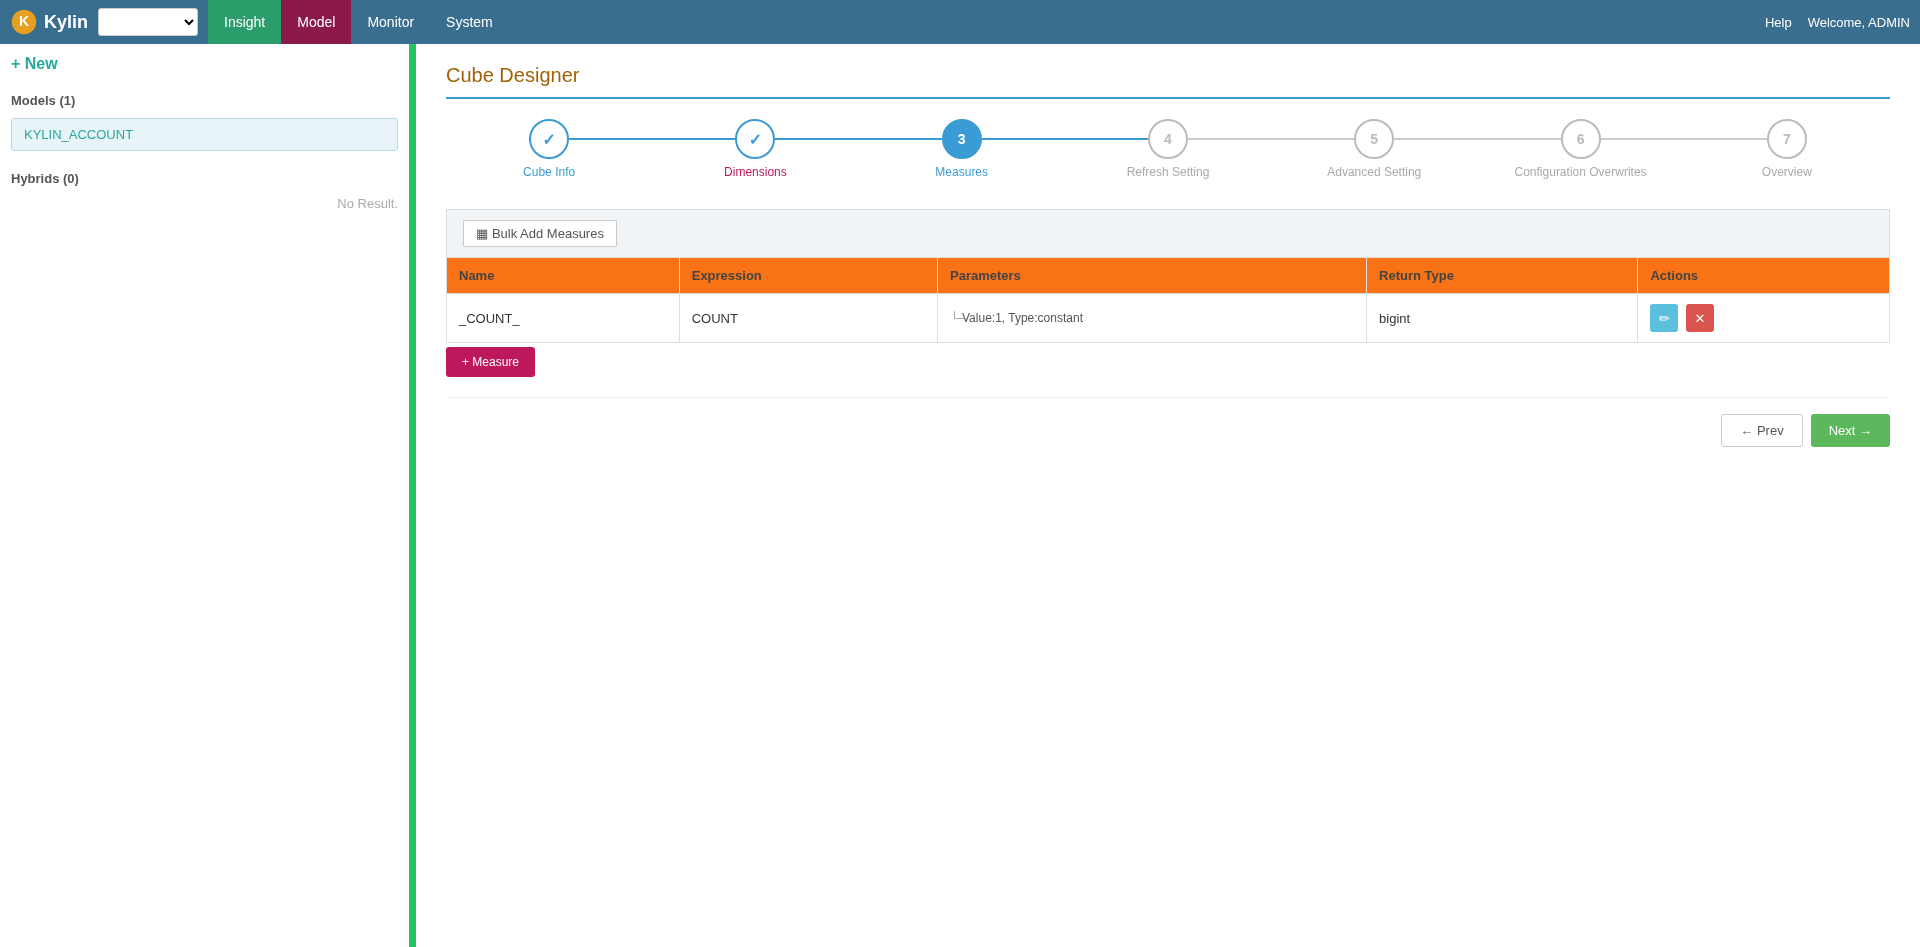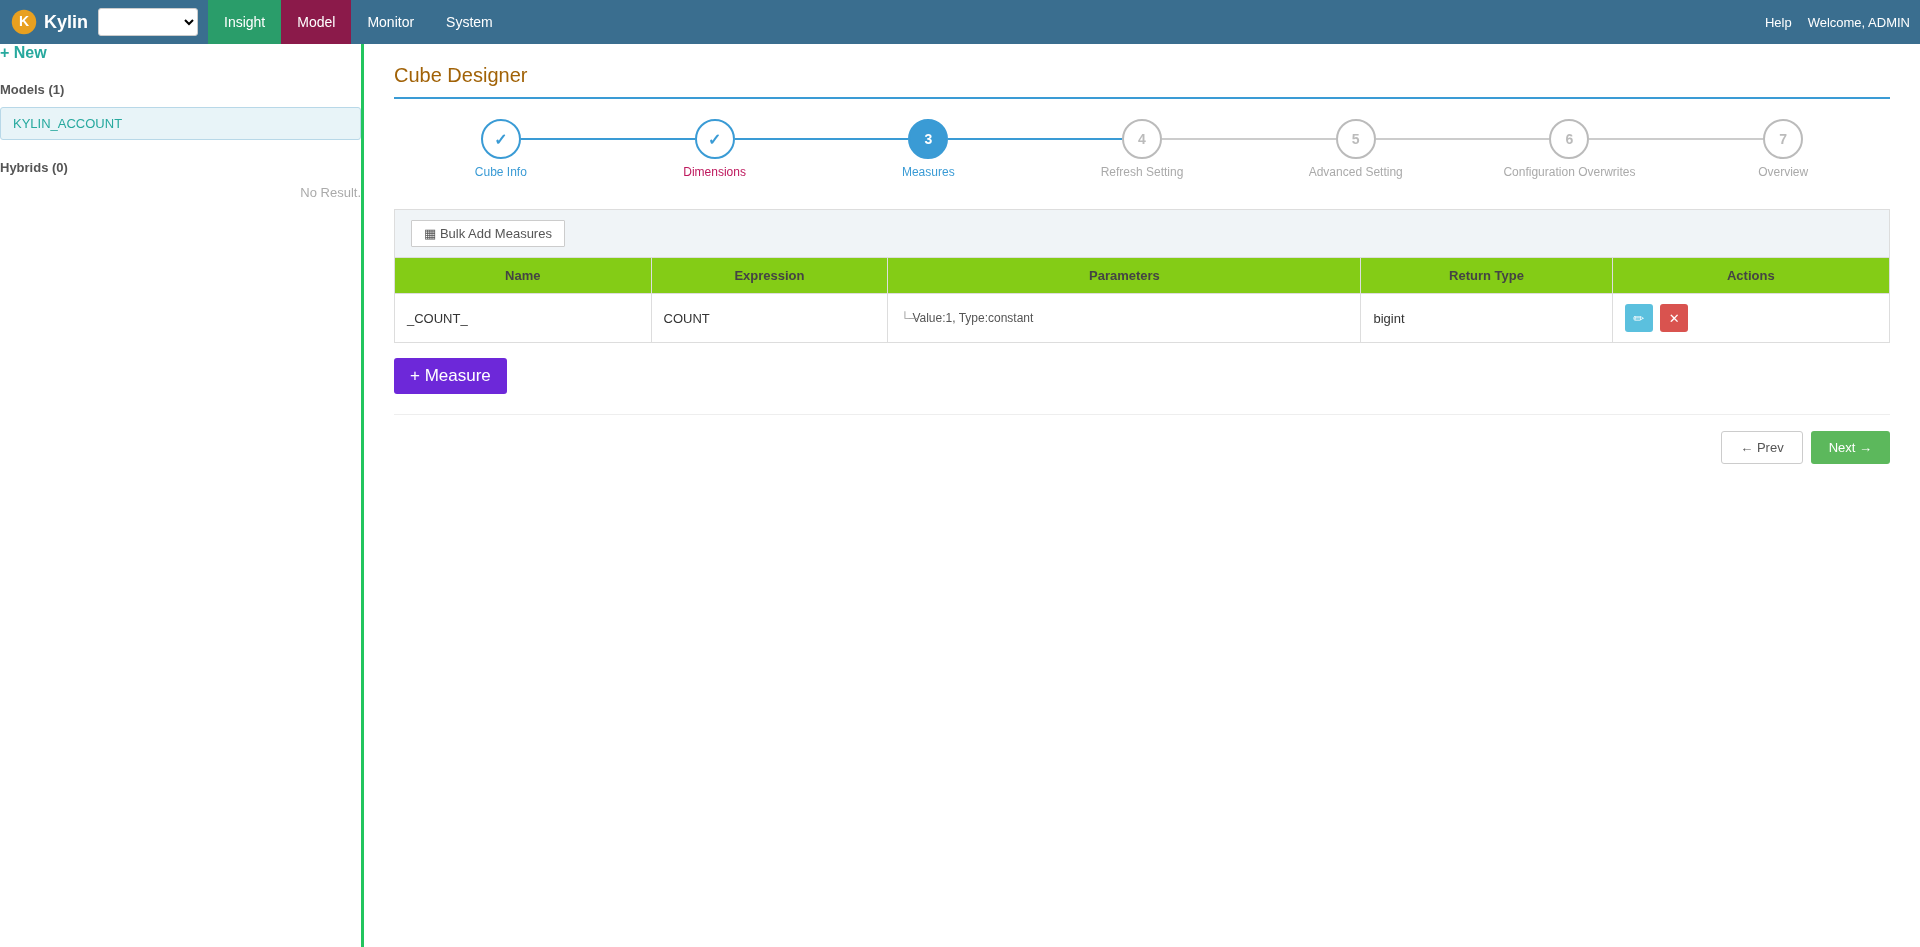--- a/index.html
+++ b/index.html
@@ -61,24 +61,24 @@
       gap: 16px;
     }
     .navbar-right a { color: #fff; font-size: 13px; cursor: pointer; }
 
     
     .layout {
       display: flex;
       height: calc(100vh - 44px);
     }
     .sidebar {
-      width: 364px;
-      background: #fff;
-      border-right: 3px solid #22c55e;
-      padding: 0;
+      width: 416px;
+      background: #fff;
+      border-right: 7px solid #22c55e;
+      padding: 11px;
       flex-shrink: 0;
     }
     .new-btn {
       color: #27a99e;
       font-size: 16px;
       font-weight: bold;
       cursor: pointer;
       margin-bottom: 20px;
       display: inline-block;
     }
@@ -175,24 +175,24 @@
       color: #555;
     }
 
     
     .measures-table {
       width: 100%;
       border-collapse: collapse;
       border: 1px solid #ddd;
     }
     .measures-table th {
-      background: #84cc16;
+      background: #f97316;
       border: 1px solid #ddd;
-      padding: 10px 4px;
-      text-align: center;
+      padding: 10px 12px;
+      text-align: left;
       font-weight: 600;
       font-size: 13px;
       color: #444;
     }
     .measures-table td {
       border: 1px solid #ddd;
       padding: 10px 12px;
       font-size: 13px;
       color: #333;
     }
@@ -221,28 +221,28 @@
       align-items: center;
       justify-content: center;
       font-size: 13px;
       margin-right: 4px;
     }
     .action-btn.edit { background: #5bc0de; color: #fff; }
     .action-btn.delete { background: #d9534f; color: #fff; }
 
     
     .add-measure-btn {
-      background: #6d28d9;
+      background: #be185d;
       color: #fff;
       border: none;
       border-radius: 3px;
       padding: 8px 16px;
       cursor: pointer;
-      font-size: 17px;
-      margin-top: 15px;
+      font-size: 12px;
+      margin-top: 4px;
     }
 
     
     .nav-buttons {
       display: flex;
       justify-content: flex-end;
       gap: 8px;
       margin-top: 20px;
       padding-top: 16px;
       border-top: 1px solid #eee;

